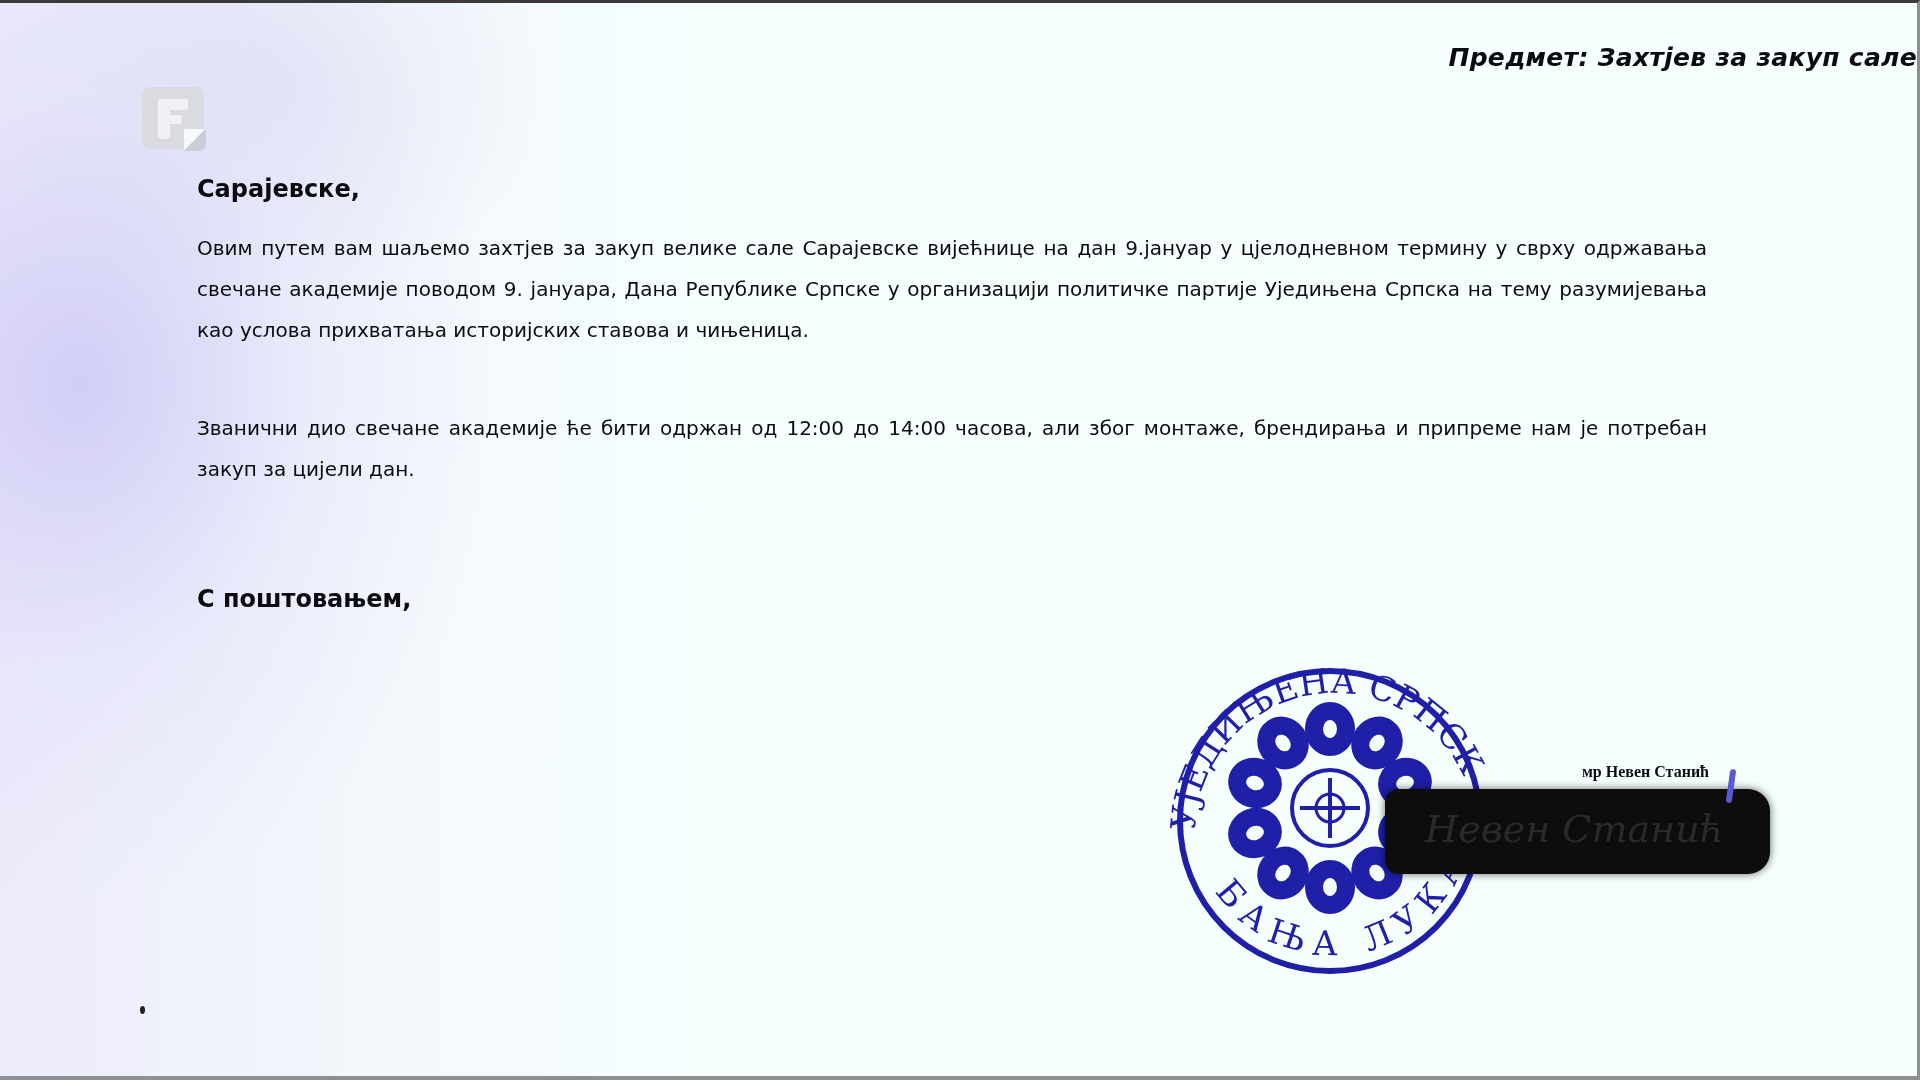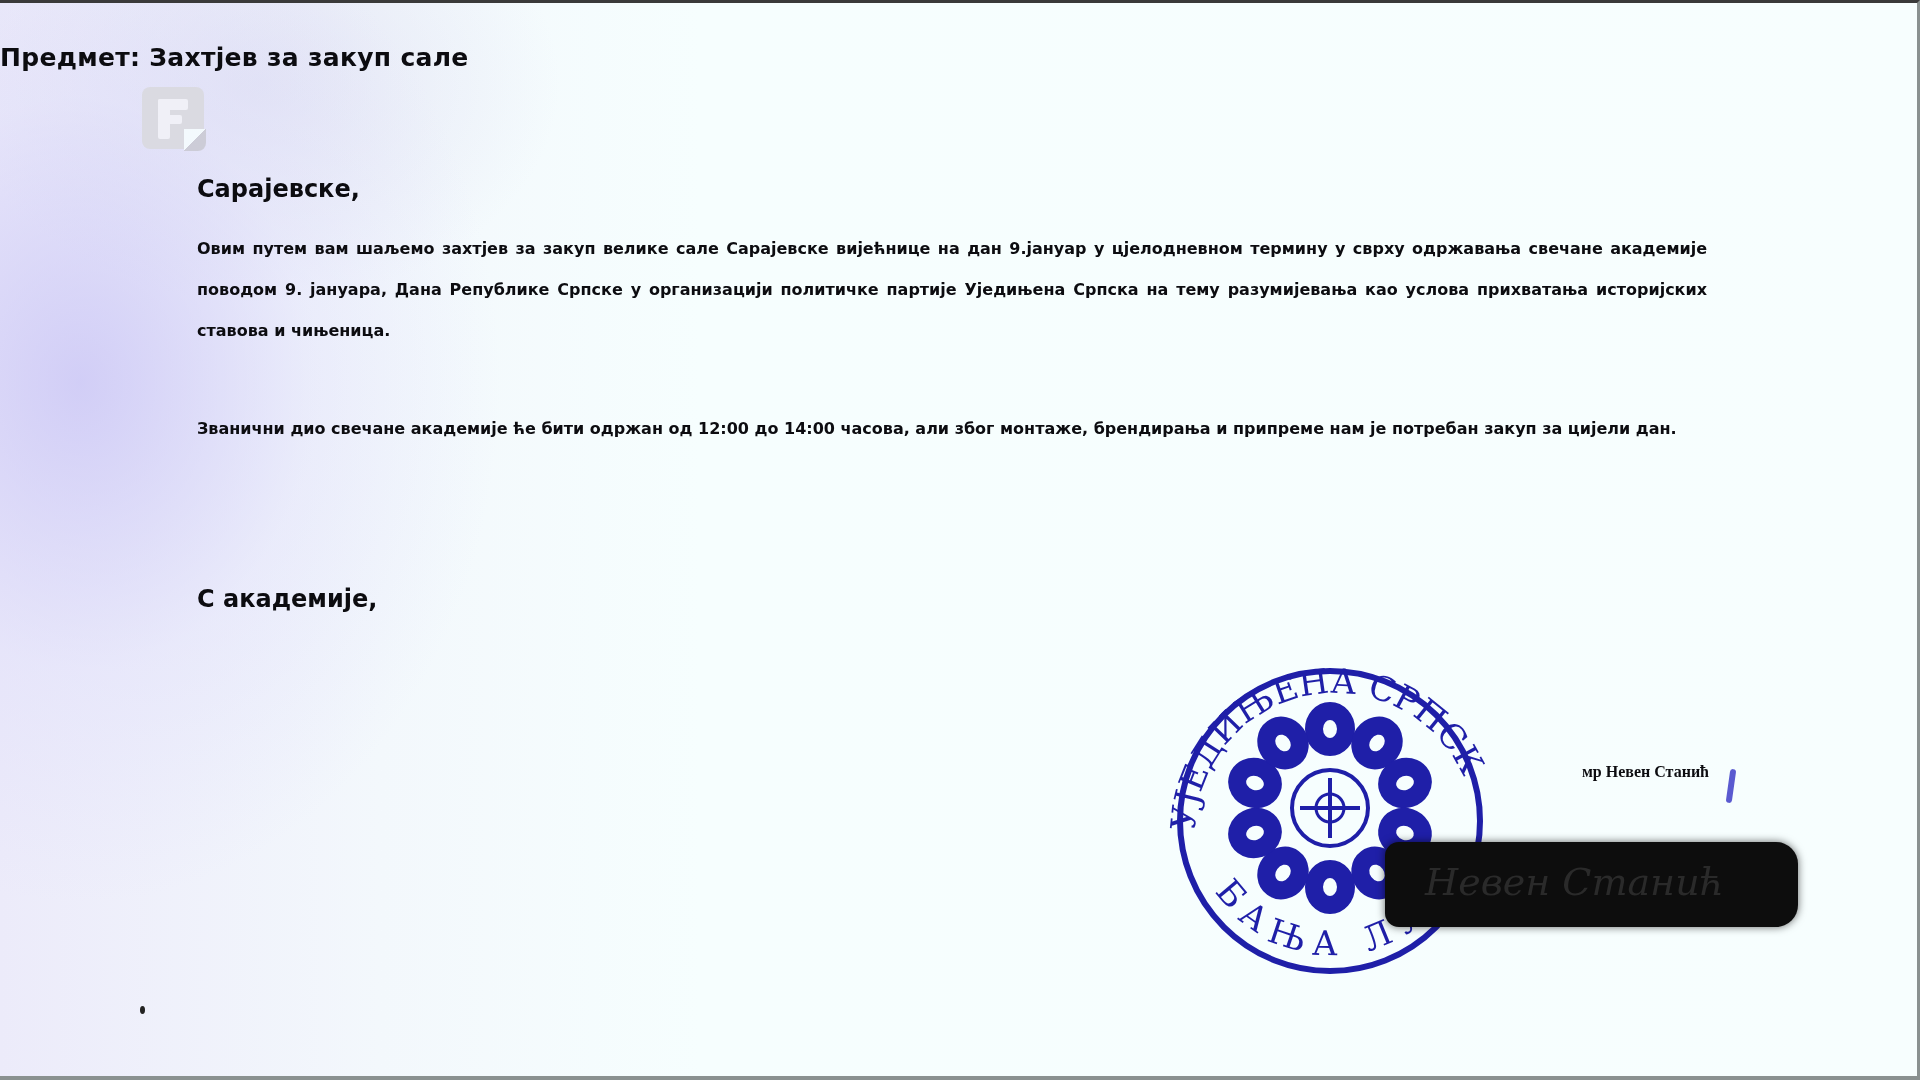--- a/index.html
+++ b/index.html
@@ -24,46 +24,45 @@
     position:absolute; left:142px; top:84px; width:62px; height:62px;
     border-radius:8px; background:#d9d9de; opacity:0.85;
   }
   .logo .f-bar1 { position:absolute; left:16px; top:12px; width:12px; height:40px; background:#f3f3f7; border-radius:2px; }
   .logo .f-bar2 { position:absolute; left:16px; top:12px; width:30px; height:11px; background:#f3f3f7; border-radius:2px; }
   .logo .f-bar3 { position:absolute; left:16px; top:28px; width:24px; height:9px; background:#f3f3f7; border-radius:2px; }
   .logo .curl { position:absolute; right:-2px; bottom:-2px; width:22px; height:22px;
     background:linear-gradient(135deg, #f6fefe 50%, #c9c9d2 50%); border-radius:0 0 8px 0; }
 
   .subject {
-    position:absolute; left:0; right:0; top:40px; text-align:left;
-    font-weight:bold; font-size:25px; letter-spacing:0.3px;
+    position:absolute; left:0; right:0; top:40px; text-align:right;
+    font-weight:bold; font-size:25px; letter-spacing:0.3px;font-style:italic;
   }
   .salutation { position:absolute; left:197px; top:172px; font-weight:bold; font-size:24px; }
   .para {
-    position:absolute; left:197px; width:1510px; font-weight:bold; font-size:16px;
+    position:absolute; left:197px; width:1510px; font-weight:normal; font-size:20px;
     line-height:41px; text-align:justify; text-align-last:left;
   }
   .p1 { top:225px; }
   .p2 { top:405px; }
   .p3 { top:513px; }
   .closing { position:absolute; left:197px; top:582px; font-weight:bold; font-size:24px; }
 
   .sig-title {
     position:absolute; right:208px; top:695px; font-weight:bold; font-size:24px; z-index:3;
     text-shadow:0 0 1px #000;
   }
   .sig-name {
     position:absolute; right:208px; top:760px; font-weight:bold; font-size:16px; z-index:3;font-family:Liberation Serif, serif;
   }
   .stamp { position:absolute; left:1145px; top:658px; width:380px; height:320px; z-index:2; }
   .redaction {
-    position:absolute; left:1385px; top:839px; width:385px; height:85px;
+    position:absolute; left:1385px; top:786px; width:385px; height:85px;
     background:#0d0d0d; border-radius:14px 22px 22px 14px; z-index:4;
     box-shadow:0 0 8px rgba(0,0,0,0.6);
-    padding-left:28px;
   }
   .redaction .scribble { position:absolute; left:40px; top:18px; font-style:italic; font-size:38px; color:#2a2a2a; font-family:"DejaVu Serif", serif; }
   .pen-mark { position:absolute; left:1728px; top:766px; width:6px; height:34px; background:#5a5ad0; border-radius:3px; z-index:5; transform:rotate(8deg); }
   .dot-mark { position:absolute; left:140px; top:1003px; width:5px; height:8px; background:#222; border-radius:50%; }
 </style>
 </head>
 <body>
 
 <div class="frame">
 
@@ -74,21 +73,21 @@
     <div class="curl"></div>
   </div>
 
   <div class="subject">Предмет: Захтјев за закуп сале</div>
 
   <div class="salutation">Сарајевске,</div>
 
   <div class="para p1">Овим путем вам шаљемо захтјев за закуп велике сале Сарајевске вијећнице на дан 9.јануар у цјелодневном термину у сврху одржавања свечане академије поводом 9. јануара, Дана Републике Српске у организацији политичке партије Уједињена Српска на тему разумијевања као услова прихватања историјских ставова и чињеница.</div>
   <div class="para p2">Званични дио свечане академије ће бити одржан од 12:00 до 14:00 часова, али због монтаже, брендирања и припреме нам је потребан закуп за цијели дан.</div>
 
-  <div class="closing">С академије,</div>
+  <div class="closing">С поштовањем,</div>
 
   <div class="sig-name">мр Невен Станић</div>
 
   <svg class="stamp" viewBox="0 0 380 320">
     <defs>
       <path id="ringTop" d="M 50 170 A 140 140 0 0 1 320 120"></path>
       <path id="ringBottom" d="M 70 230 A 140 140 0 0 0 320 200"></path>
     </defs>
     <ellipse cx="185" cy="160" rx="150" ry="150" fill="none" stroke="#1f1fa8" stroke-width="6"></ellipse>
     <text font-family="DejaVu Serif, serif" font-size="34" fill="#1f1fa8">

